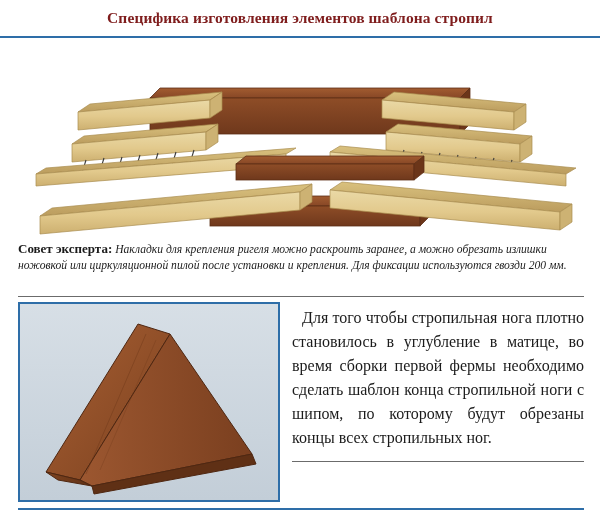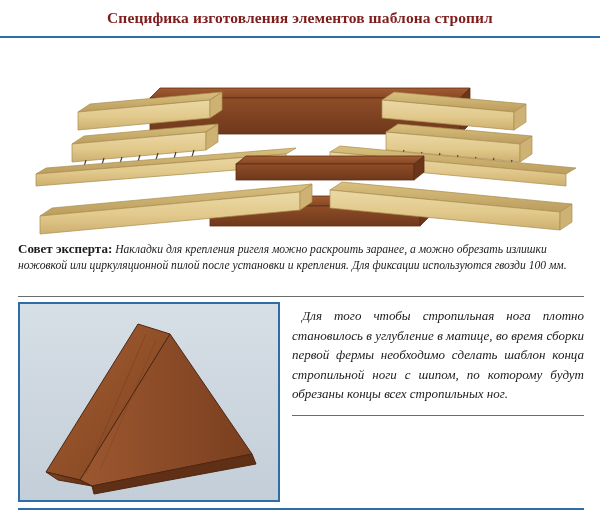--- a/index.html
+++ b/index.html
@@ -93,22 +93,21 @@
   }
 
   
   .right-col {
     position: absolute;
     left: 292px;
     top: 306px;
     width: 292px;
   }
   .para {
-    font-style: italic;
-    font-size: 13px;
+    font-size: 16px;
     line-height: 1.5;
     color: #1b1b1b;
     text-align: justify;
   }
   .para.first {
     text-indent: 10px;
   }
   .divider {
     margin: 11px 0 10px 0;
     width: 100%;
@@ -264,21 +263,21 @@
         <g>
           <polygon points="236,124 414,124 424,116 246,116" fill="url(#beamTop)" stroke="#5d2f16" stroke-width="0.8"></polygon>
           <rect x="236" y="124" width="178" height="16" fill="url(#beamFace)" stroke="#5d2f16" stroke-width="0.8"></rect>
           <polygon points="414,124 424,116 424,132 414,140" fill="#6b3519" stroke="#5d2f16" stroke-width="0.8"></polygon>
         </g>
       </g>
     </svg>
   </div>
 
   <div class="advice">
-    <span class="lead">Совет эксперта:</span><span class="body"> Накладки для крепления ригеля можно раскроить заранее, а можно обрезать излишки ножовкой или циркуляционной пилой после установки и крепления. Для фиксации используются гвозди 100 мм.</span>
+    <span class="lead">Совет эксперта:</span><span class="body"> Накладки для крепления ригеля можно раскроить заранее, а можно обрезать излишки ножовкой или циркуляционной пилой после установки и крепления. Для фиксации используются гвозди 200 мм.</span>
   </div>
   <div class="advice-rule"></div>
 
   <div class="photo">
     <svg width="258" height="196" viewBox="0 0 258 196">
       <defs>
         <linearGradient id="bg1" x1="0" y1="0" x2="0" y2="1">
           <stop offset="0%" stop-color="#d7dfe6"></stop>
           <stop offset="100%" stop-color="#c3ced8"></stop>
         </linearGradient>

